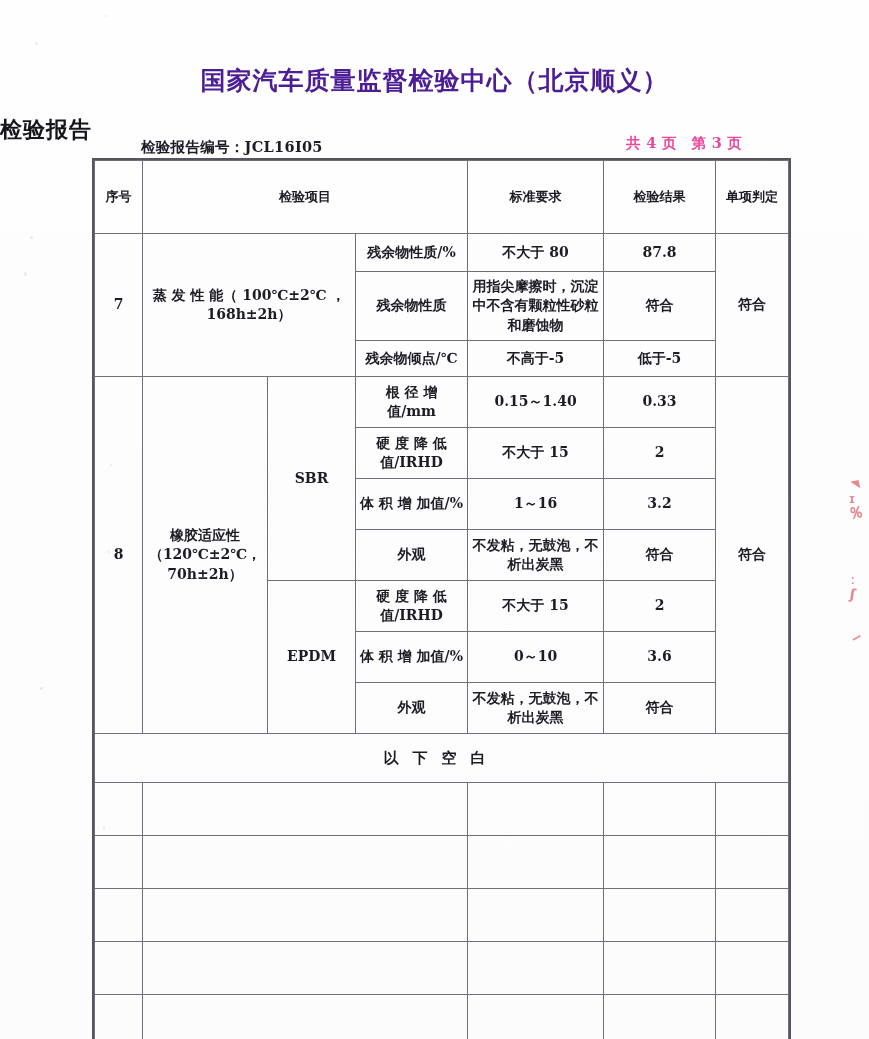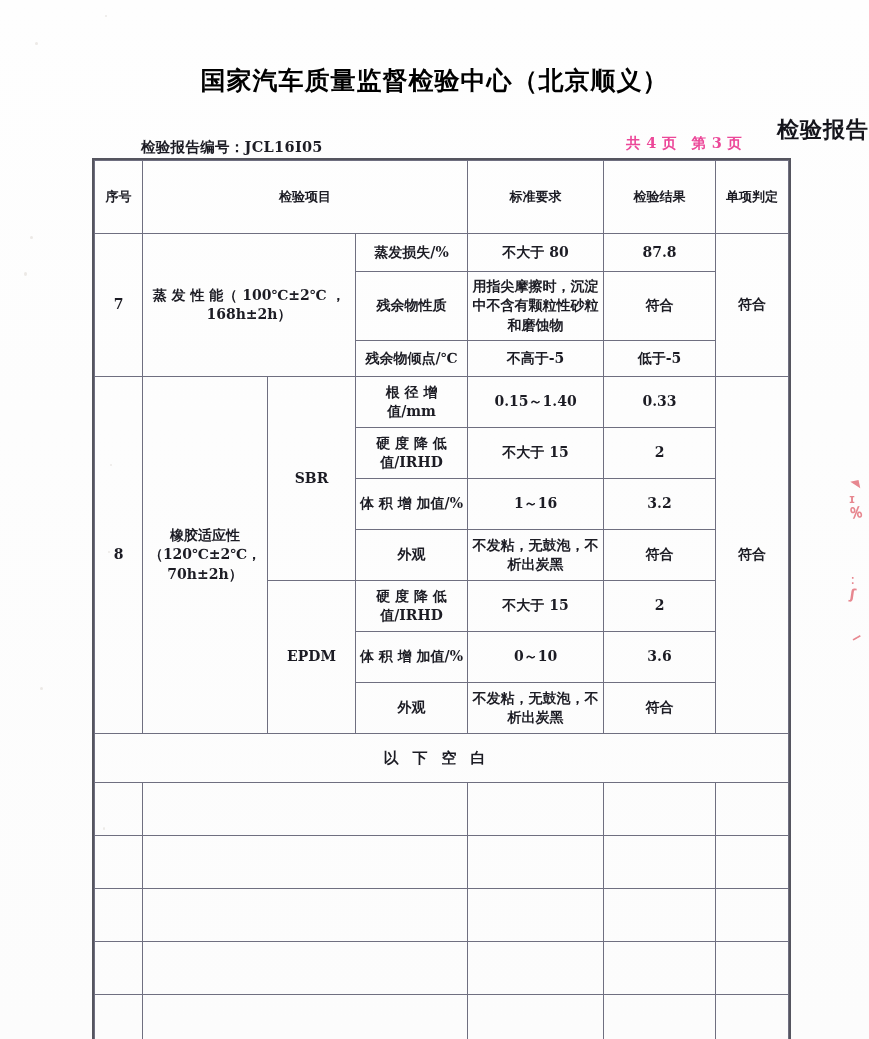--- a/index.html
+++ b/index.html
@@ -33,29 +33,29 @@
   
   .doc-title {
     position: absolute;
     top: 47px;
     left: 0;
     width: 869px;
     text-align: center;
     font-size: 25px;
     font-weight: bold;
     letter-spacing: 1px;
-    color: #000000;
+    color: #4c1d95;
     font-family: "DejaVu Serif", "Liberation Serif", serif;
   }
   .doc-subtitle {
     position: absolute;
     top: 97px;
     left: 0;
     width: 869px;
-    text-align: right;
+    text-align: left;
     font-size: 22px;
     font-weight: bold;
     letter-spacing: 1px;
     color: #15151c;
   }
   .report-no {
     position: absolute;
     top: 138px;
     left: 141px;
     font-size: 14.5px;
@@ -175,21 +175,21 @@
       <td>标准要求</td>
       <td>检验结果</td>
       <td>单项判定</td>
     </tr>
   </thead>
   <tbody>
 
     <tr>
       <td rowspan="3">7</td>
       <td rowspan="3" colspan="2" class="multi">蒸 发 性 能（ 100℃±2℃ ，168h±2h）</td>
-      <td class="lbl-left" style="height:33px">蒸发损失/%</td>
+      <td class="lbl-left" style="height:33px">残余物性质/%</td>
       <td>不大于 80</td>
       <td>87.8</td>
       <td rowspan="3">符合</td>
     </tr>
     <tr>
       <td class="lbl-left" style="height:64px">残余物性质</td>
       <td>用指尖摩擦时，沉淀中不含有颗粒性砂粒和磨蚀物</td>
       <td>符合</td>
     </tr>
     <tr>

